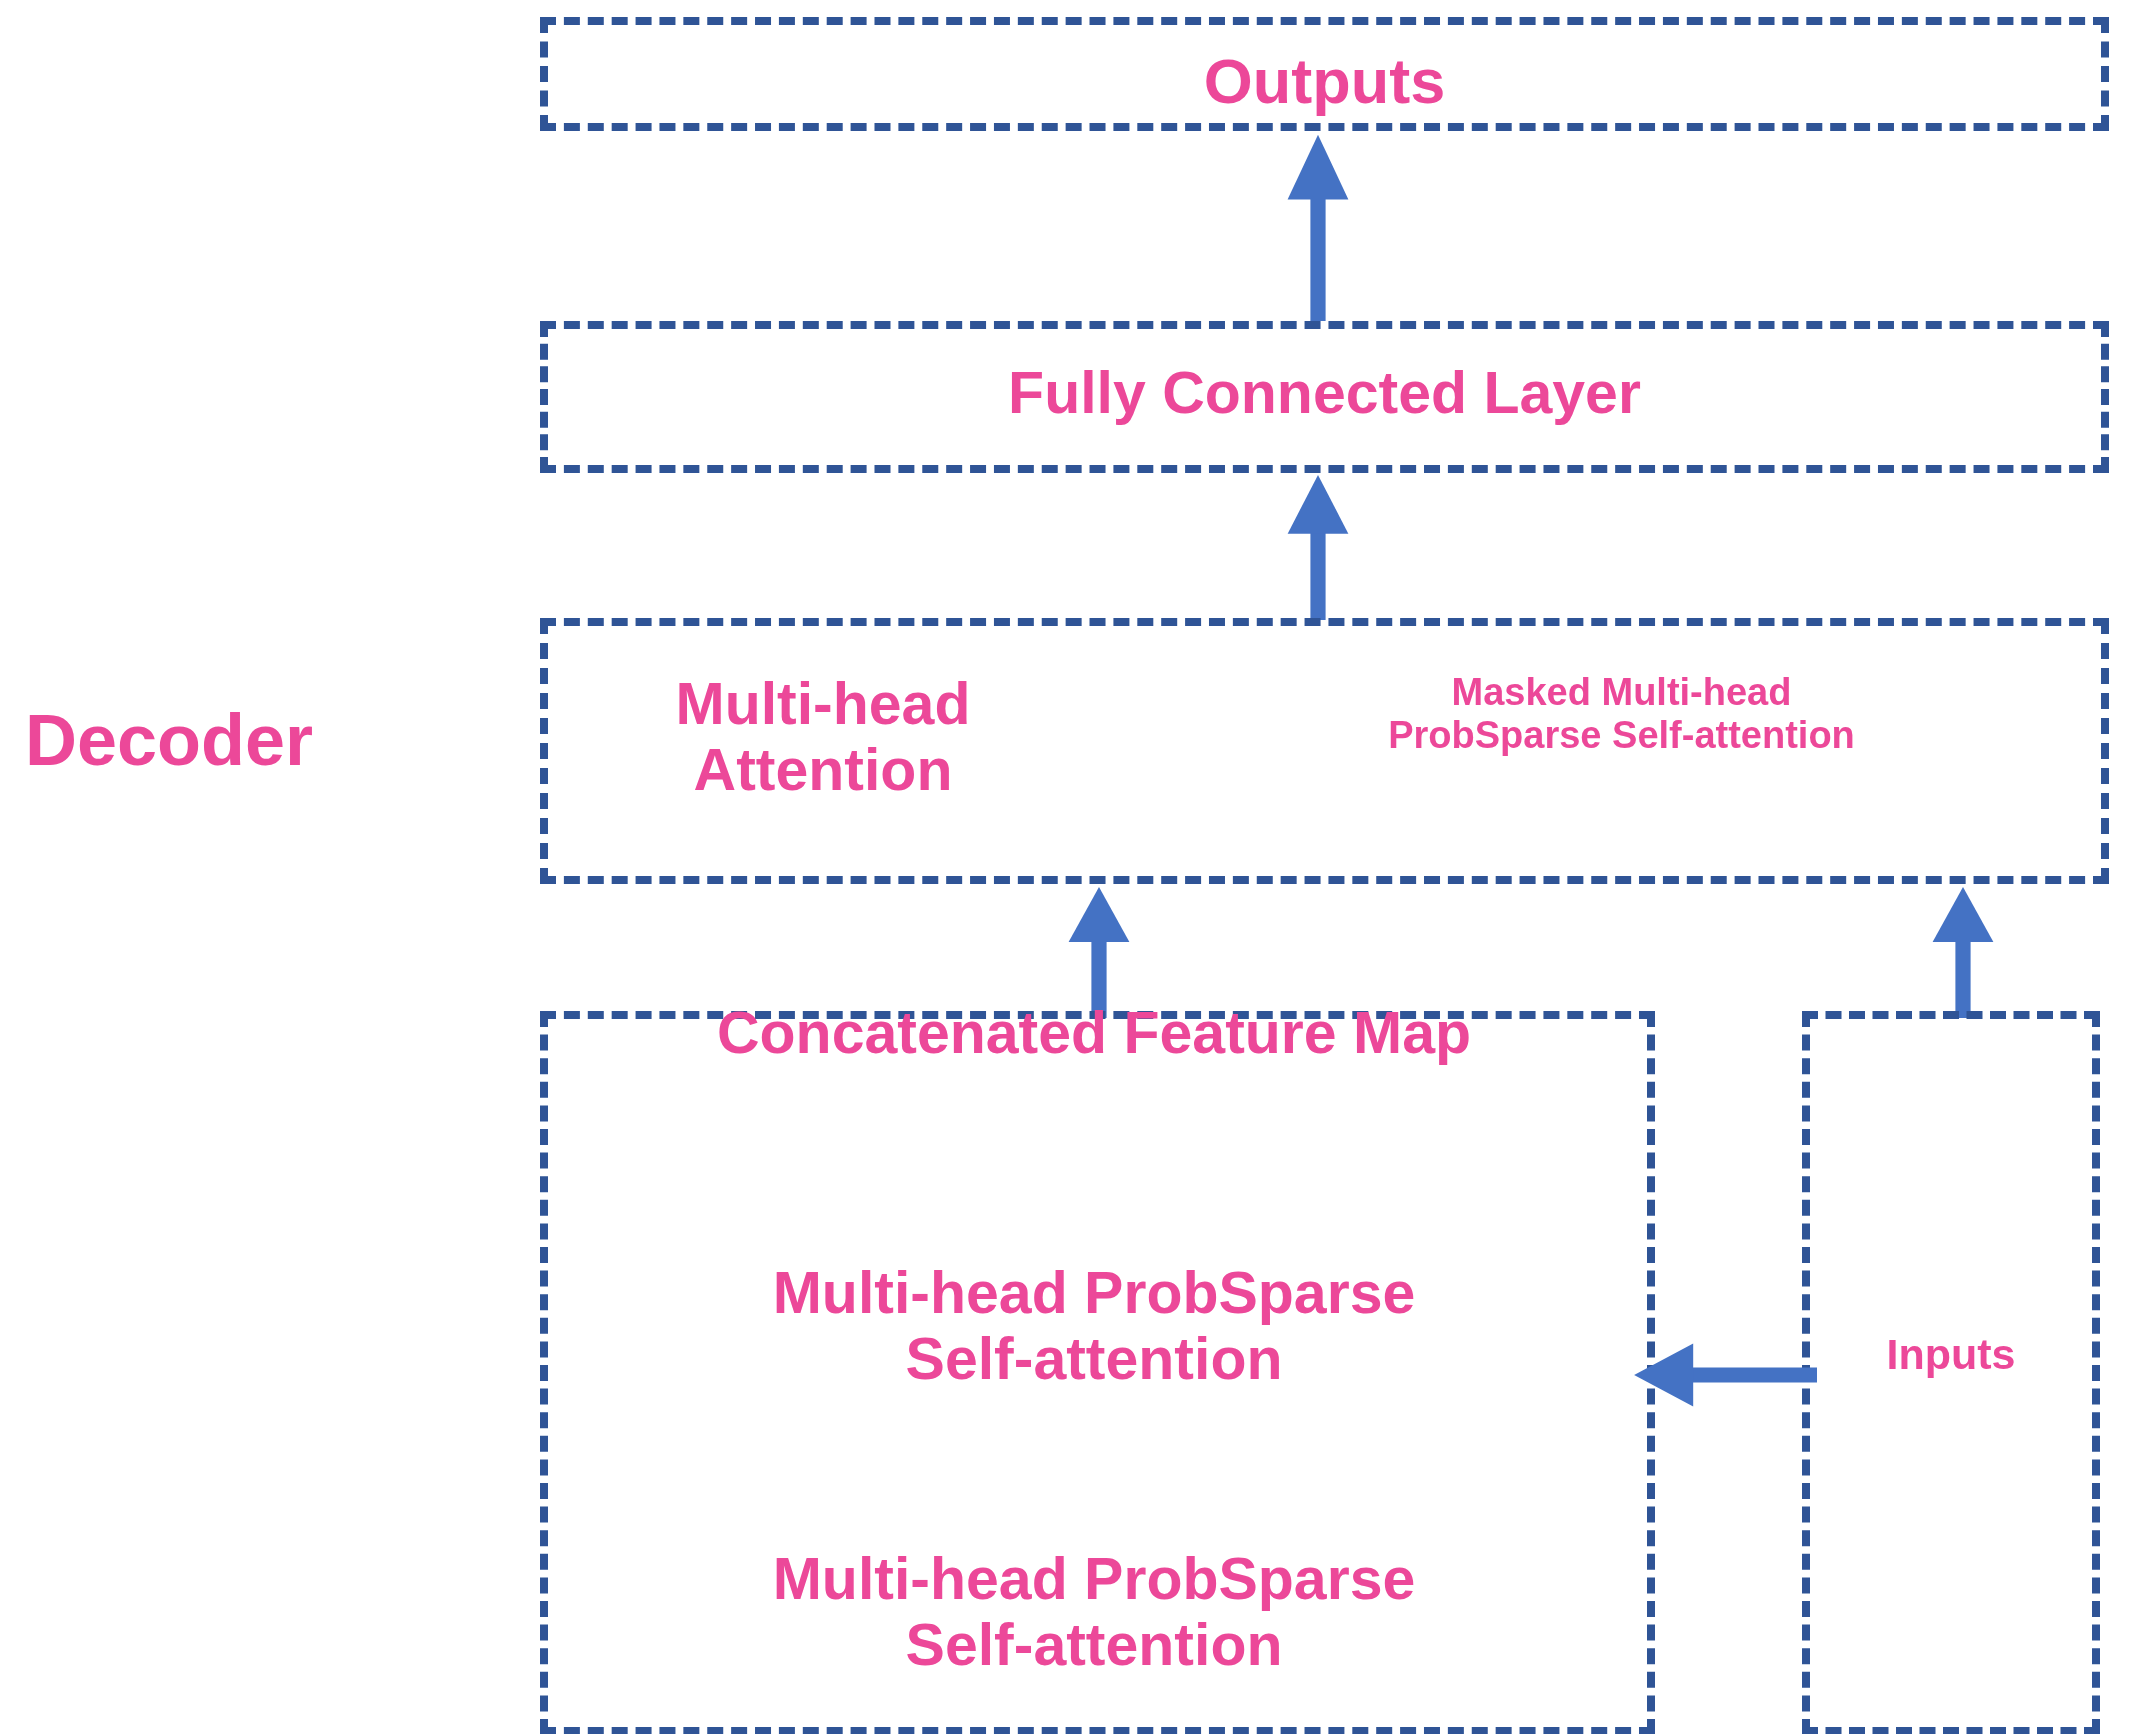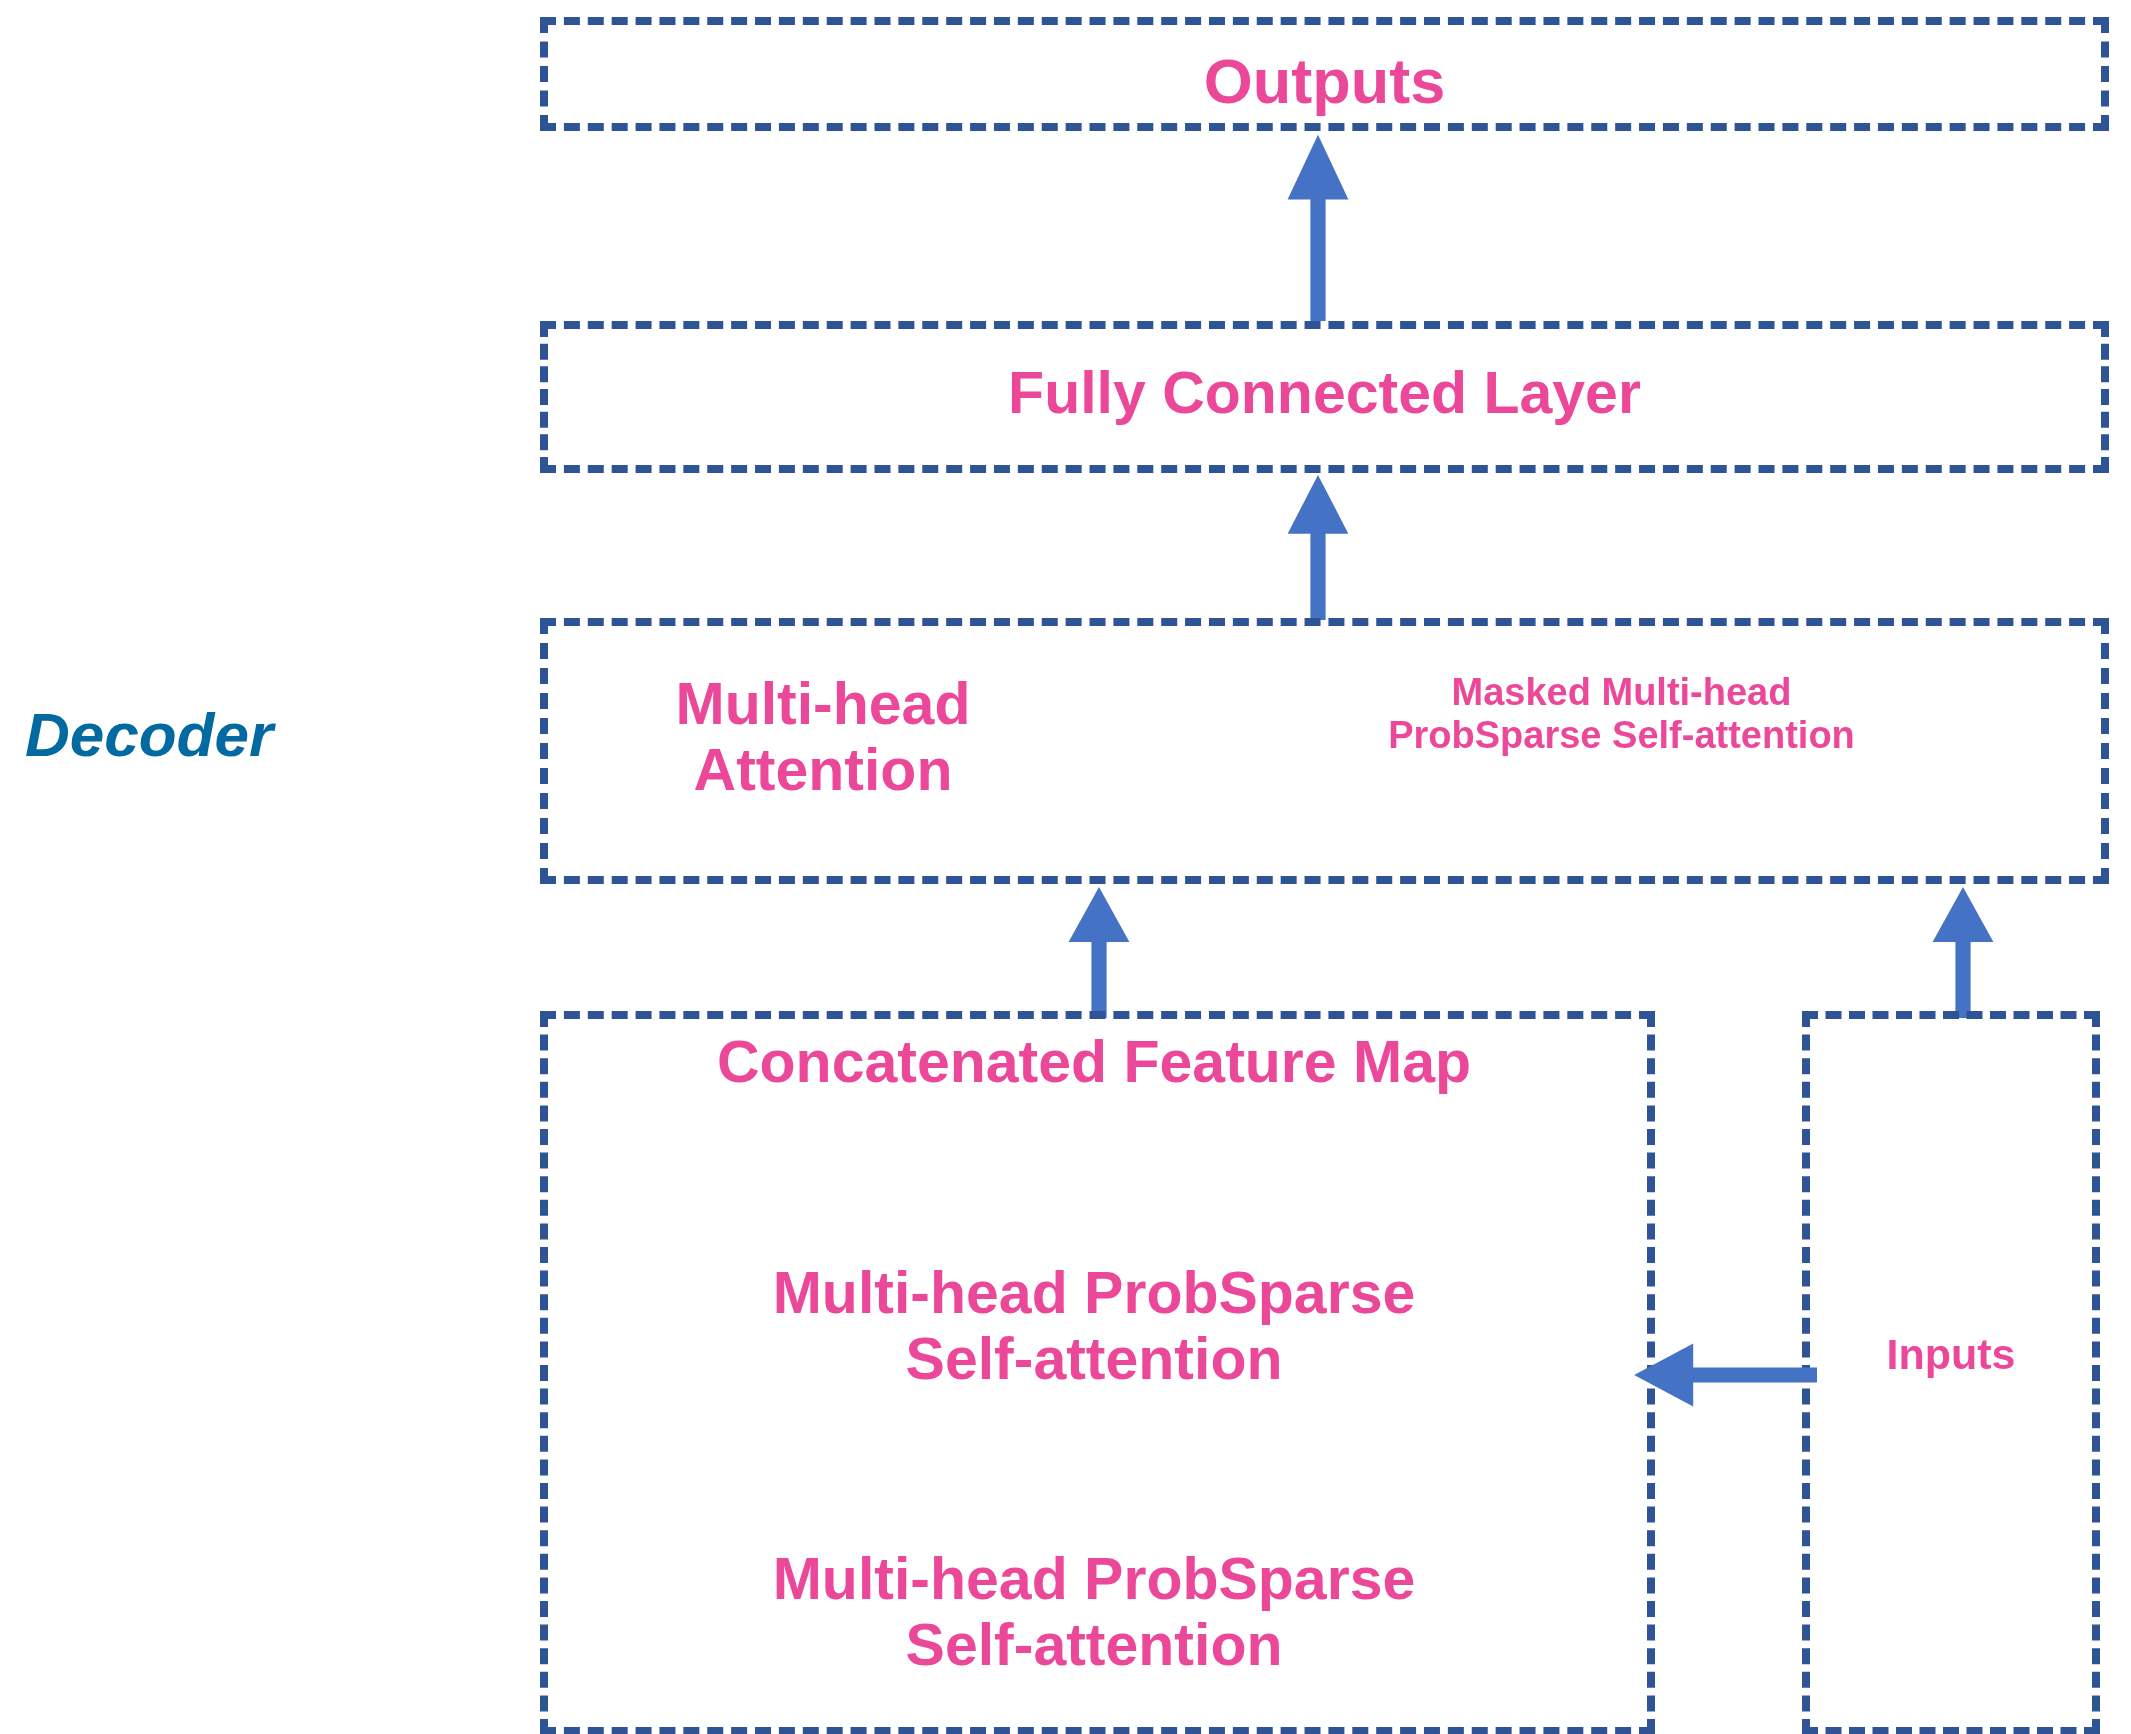--- a/index.html
+++ b/index.html
@@ -37,26 +37,25 @@
     color: #ec4899;
     font-family: "Liberation Sans", sans-serif;
   }
   .bold   { font-weight: bold; }
   .normal { font-weight: bold; }
 
   
   .sidelabel {
     position: absolute;
     font-weight: bold;
-    font-size: 62px;
+    font-size: 72px;
     line-height: 1;
-    color: #0369a1;
+    color: #ec4899;
     white-space: nowrap;
     font-family: "Liberation Sans", sans-serif;
-    font-style: italic;
   }
 
   
   .arrow-up {
     position: absolute;
     overflow: visible;
   }
   .arrow-left {
     position: absolute;
     overflow: visible;
@@ -96,21 +95,21 @@
     <polygon points="41,2 9,60 73,60" fill="#4472C4"></polygon>
   </svg>
 
   <svg class="arrow-up" style="left:1924px; top:885px; width:78px; height:133px;" viewBox="0 0 82 140">
     <line x1="41" y1="140" x2="41" y2="56" stroke="#4472C4" stroke-width="16"></line>
     <polygon points="41,2 9,60 73,60" fill="#4472C4"></polygon>
   </svg>
 
 
   <div class="dbox" style="left:540px; top:1011px; width:1115px; height:724px;"></div>
-  <div class="boxlabel bold" style="left:590px; top:1029px; width:1008px; font-size:59px; text-align:center;">Concatenated Feature Map</div>
+  <div class="boxlabel bold" style="left:590px; top:1000px; width:1008px; font-size:59px; text-align:center;">Concatenated Feature Map</div>
   <div class="boxlabel normal" style="left:590px; top:1260px; width:1008px; font-size:59px;">Multi-head ProbSparse
 Self-attention</div>
   <div class="boxlabel normal" style="left:590px; top:1546px; width:1008px; font-size:59px;">Multi-head ProbSparse
 Self-attention</div>
 
   <div class="dbox" style="left:1802px; top:1011px; width:298px; height:724px;"></div>
   <div class="boxlabel bold" style="left:1807px; top:1330px; width:288px; font-size:43px;">Inputs</div>
 
   <svg class="arrow-left" style="left:1617px; top:1332px; width:200px; height:86px;" viewBox="0 0 210 90">
     <line x1="210" y1="45" x2="70" y2="45" stroke="#4472C4" stroke-width="16"></line>

